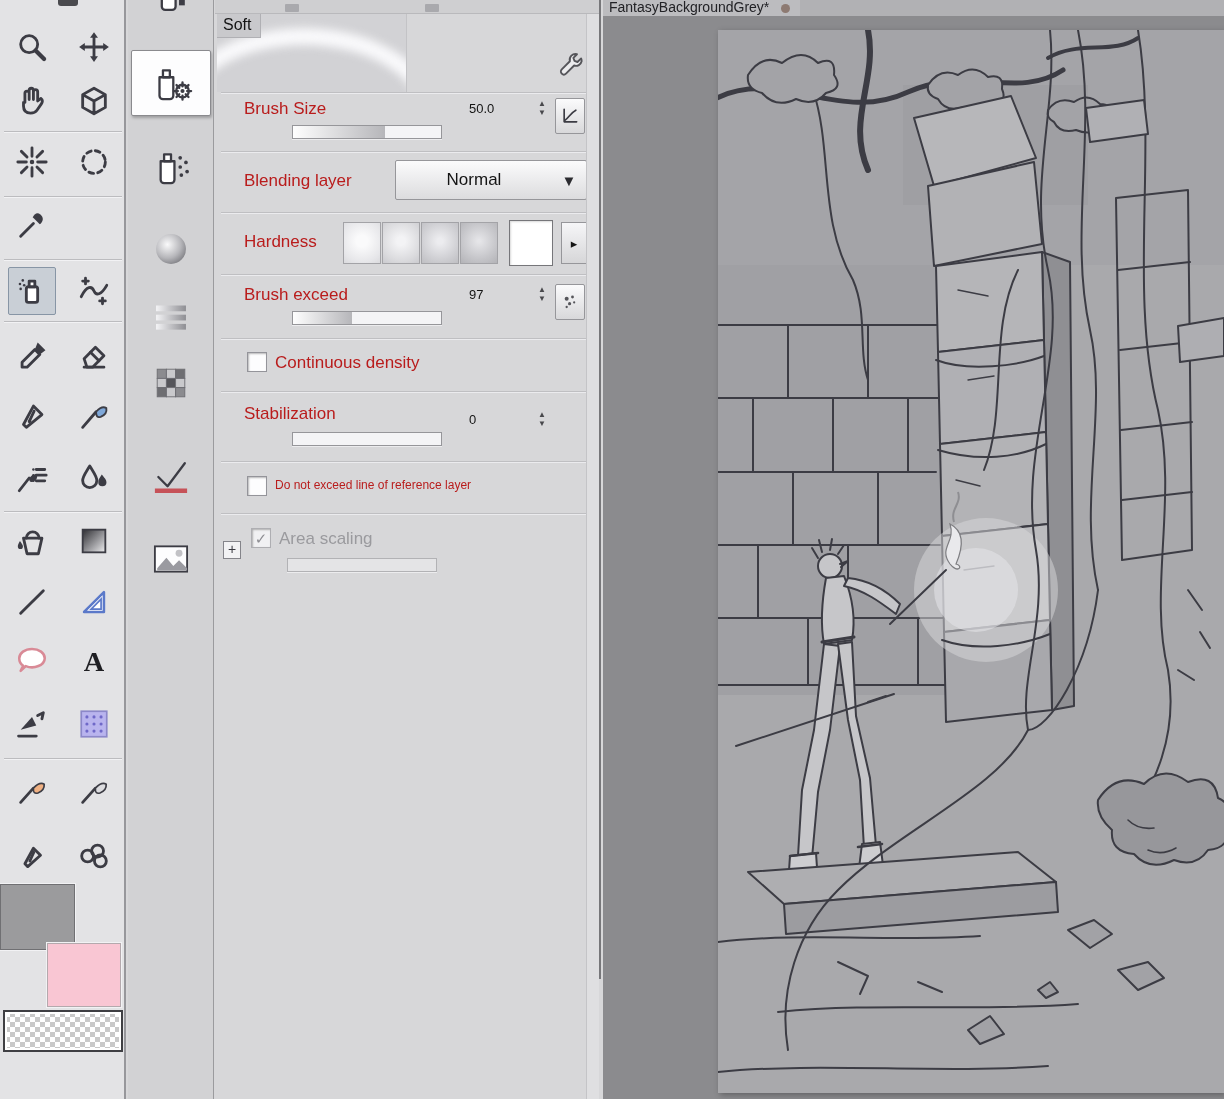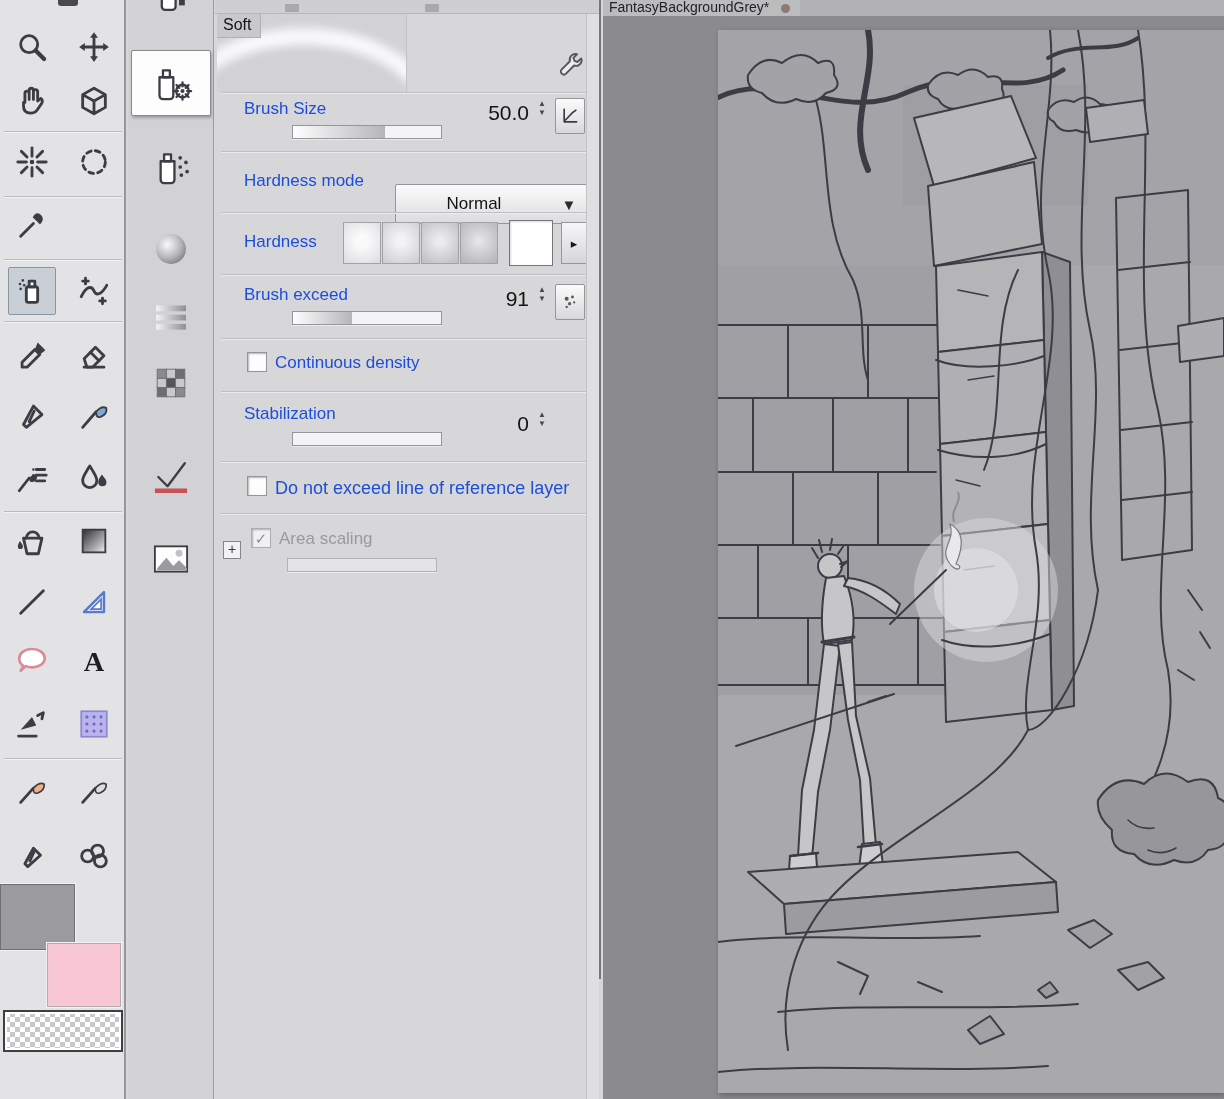--- a/index.html
+++ b/index.html
@@ -39,23 +39,23 @@
                    background:#d7d7d9; border-right:2px solid #77777a; }
   .tp-topstrip { position:absolute; left:0; top:0; width:100%; height:14px; background:#cfcfd1; border-bottom:1px solid #b9b9bc; }
   .tp-topstrip .mini { position:absolute; top:4px; width:14px; height:8px; background:#a9a9ad; border-radius:1px; }
 
   .preview { position:absolute; left:2px; top:14px; width:190px; height:78px; background:#d2d2d5; overflow:hidden; border-right:1px solid #c3c3c6; }
   .preview .stroke { position:absolute; left:-48px; top:14px; width:270px; height:180px; border:17px solid rgba(251,251,253,.96); border-radius:50%; filter:blur(5px); }
   .soft-tab { position:absolute; left:2px; top:14px; padding:2px 9px 3px 6px; background:#c9c9cc; font-size:16px; z-index:3; border-right:1px solid #b0b0b4; border-bottom:1px solid #b0b0b4; }
   .wrench-btn { position:absolute; left:338px; top:48px; width:36px; height:36px; display:flex; align-items:center; justify-content:center; cursor:pointer; }
 
   .tp-divider { position:absolute; left:6px; width:366px; height:2px; border-top:1px solid #bfbfc2; border-bottom:1px solid #ebebee; }
-  .tp-label { position:absolute; font-size:17px; color:#1d4ed8; white-space:nowrap; }
+  .tp-label { position:absolute; font-size:17px; color:#b91c1c; white-space:nowrap; }
   .tp-label.disabled { color:#9a9a9e; }
-  .tp-value { position:absolute; font-size:21px; text-align:right; width:60px; }
+  .tp-value { position:absolute; font-size:13px; width:60px; }
   .spinner { position:absolute; width:14px; height:26px; font-size:8px; line-height:9px; color:#48484c; text-align:center; cursor:pointer; user-select:none; }
   .spinner span { display:block; }
 
   .slider { position:absolute; width:150px; height:14px; background:#f4f4f6; border:1px solid #96969a; box-shadow:0 1px 0 #ececee; }
   .slider i { display:block; height:100%; background:linear-gradient(to right,#fefefe,#b6b6ba); }
   .slider.disabled { border-color:#b2b2b5; background:#e4e4e6; }
 
   .sq-btn { position:absolute; width:30px; height:36px; background:linear-gradient(#fbfbfc,#d8d8da); border:1px solid #96969a; border-radius:2px; display:flex; align-items:center; justify-content:center; cursor:pointer; }
   .sq-btn svg { width:20px; height:20px; }
 
@@ -463,40 +463,40 @@
             <path d="M6,17 C10,15 13,8 19,5"></path>
           </g>
         </svg>
     </div>
     <div class="slider" style="left:77px;top:125px;">
       <i style="width: 62%;"></i>
     </div>
 
     <div class="tp-divider" style="top:151px;"></div>
 
-    <div class="tp-label" style="left:29px;top:171px;">Hardness mode</div>
-    <div class="dropdown" style="left:180px;top:160px;width:192px;margin-top:24px;">
+    <div class="tp-label" style="left:29px;top:171px;">Blending layer</div>
+    <div class="dropdown" style="left:180px;top:160px;width:192px;">
       <span class="dd-val">Normal</span>
       <span class="dd-arrow">▼</span>
     </div>
 
     <div class="tp-divider" style="top:212px;"></div>
 
     <div class="tp-label" style="left:29px;top:232px;">Hardness</div>
     <div class="hard-sw h1" style="left:128px;"></div>
     <div class="hard-sw h2" style="left:167px;"></div>
     <div class="hard-sw h3" style="left:206px;"></div>
     <div class="hard-sw h4" style="left:245px;"></div>
     <div class="hard-sw selected" style="left:294px;"></div>
     <div class="hard-more" style="left:346px;">▸</div>
 
     <div class="tp-divider" style="top:274px;"></div>
 
     <div class="tp-label" style="left:29px;top:285px;">Brush exceed</div>
-    <div class="tp-value" style="left:254px;top:287px;">91</div>
+    <div class="tp-value" style="left:254px;top:287px;">97</div>
     <div class="spinner" style="left:320px;top:285px;">
       <span>▲</span>
       <span>▼</span>
     </div>
     <div class="sq-btn" style="left:340px;top:284px;">
       <svg viewBox="0 0 24 24">
           <g fill="#55555a">
             <circle cx="8" cy="8" r="2.4"></circle>
             <circle cx="15" cy="6" r="1.7"></circle>
             <circle cx="11.5" cy="14" r="1.9"></circle>
@@ -522,21 +522,21 @@
       <span>▲</span>
       <span>▼</span>
     </div>
     <div class="slider" style="left:77px;top:432px;">
       <i style="width: 0%;"></i>
     </div>
 
     <div class="tp-divider" style="top:461px;"></div>
 
     <div class="chk" style="left:32px;top:476px;"></div>
-    <div class="tp-label" style="left:60px;top:478px;font-size:18px;">Do not exceed line of reference layer</div>
+    <div class="tp-label" style="left:60px;top:478px;font-size:12px;">Do not exceed line of reference layer</div>
 
     <div class="tp-divider" style="top:513px;"></div>
 
     <div class="plus-btn" style="left:8px;top:541px;">+</div>
     <div class="chk disabled" style="left:36px;top:528px;">✓</div>
     <div class="tp-label disabled" style="left:64px;top:529px;">Area scaling</div>
     <div class="slider disabled" style="left:72px;top:558px;">
       <i style="width: 0%;"></i>
     </div>
 

